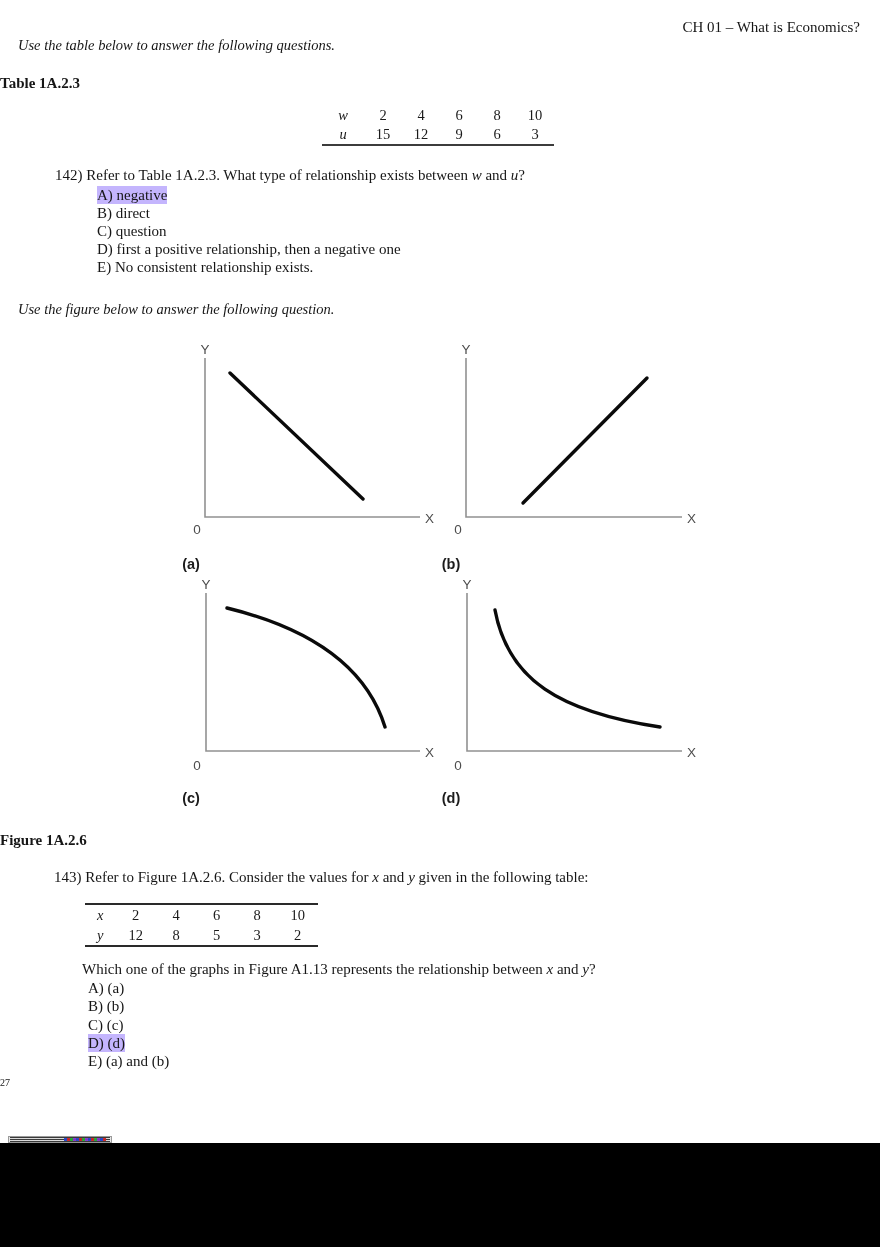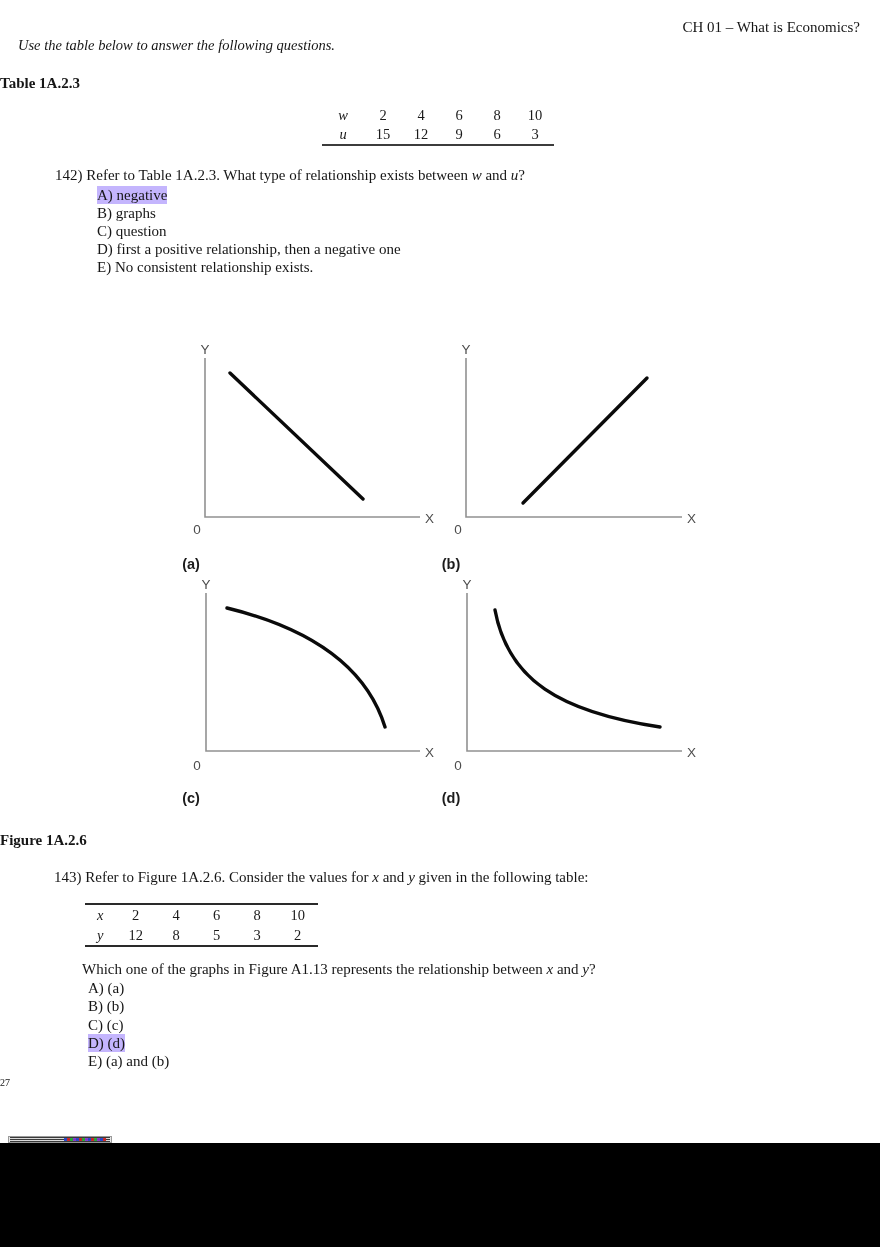--- a/index.html
+++ b/index.html
@@ -92,26 +92,27 @@
     </tr>
   </tbody>
     </table>
 
   <div class="abs q-line" style="left:55px; top:167px;text-align:center;">
     <span>142)</span><span> </span><span>Refer to Table 1A.2.3. What type of relationship exists between </span><span class="q-var">w</span><span> and </span><span class="q-var">u</span><span>?</span>
   </div>
 
   <div class="abs opts-142" style="left:97px; top:186px;">
     <div class="opt hl">A) negative</div>
-    <div class="opt">B) graphs</div>
+    <div class="opt">B) direct</div>
     <div class="opt">C) question</div>
     <div class="opt">D) first a positive relationship, then a negative one</div>
     <div class="opt">E) No consistent relationship exists.</div>
   </div>
 
+  <div class="abs italic intro" style="left:18px; top:301px;">Use the figure below to answer the following question.</div>
 
   <svg class="abs" style="left:0; top:330px;" width="880" height="480" viewBox="0 0 880 480">
 
     <g>
       <path class="axis" d="M205,28 V187 H420"></path>
       <path class="curve" d="M230,43 L363,169"></path>
       <text class="axlbl" x="205" y="24" text-anchor="middle">Y</text>
       <text class="axlbl" x="425" y="193" text-anchor="start">X</text>
       <text class="axlbl" x="197" y="204" text-anchor="middle">0</text>
       <text class="plbl" x="191" y="239" text-anchor="middle">(a)</text>

